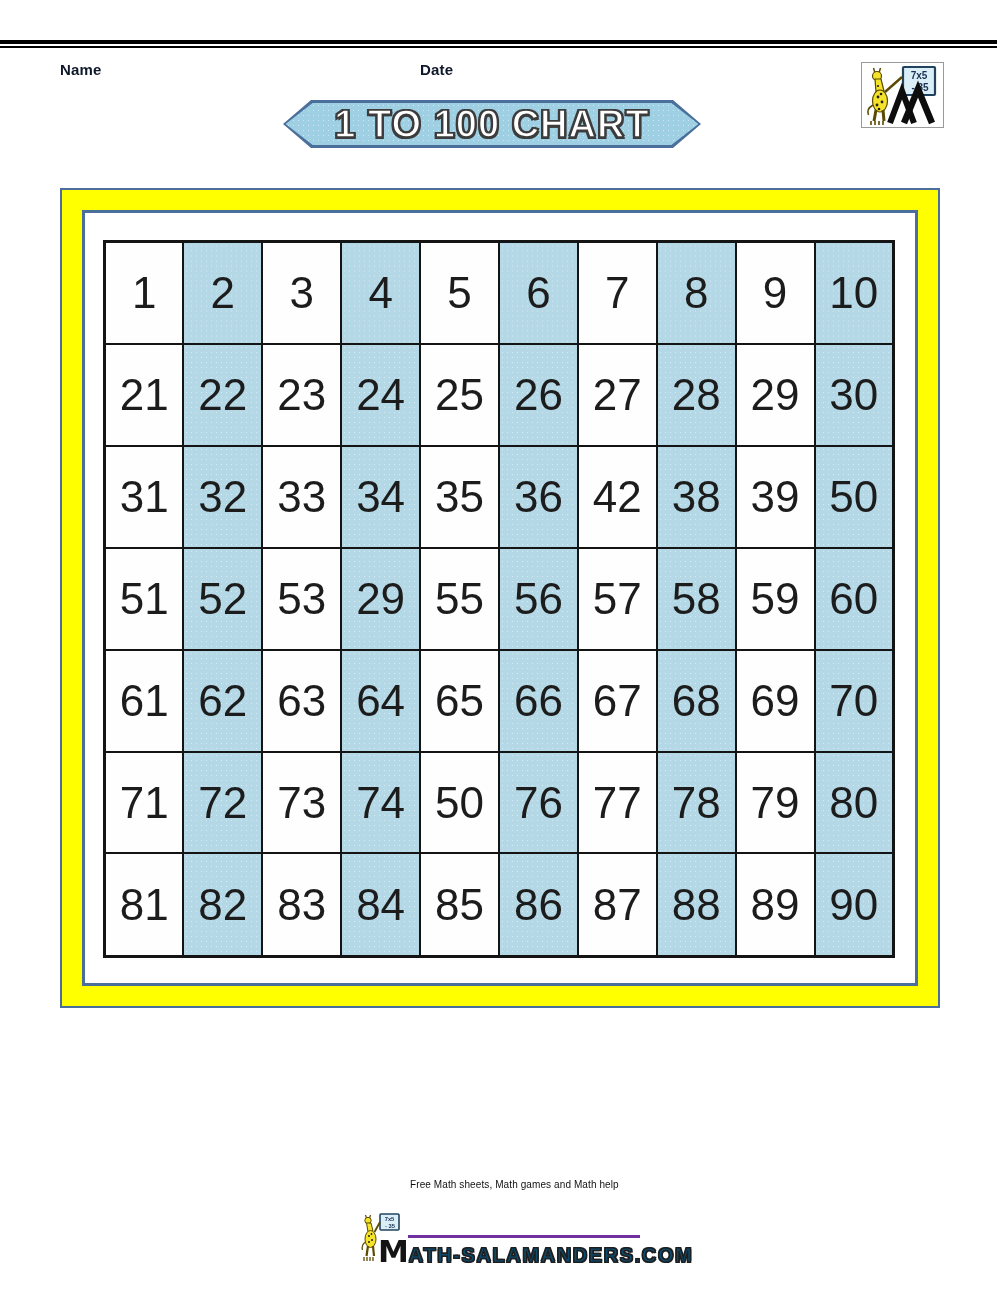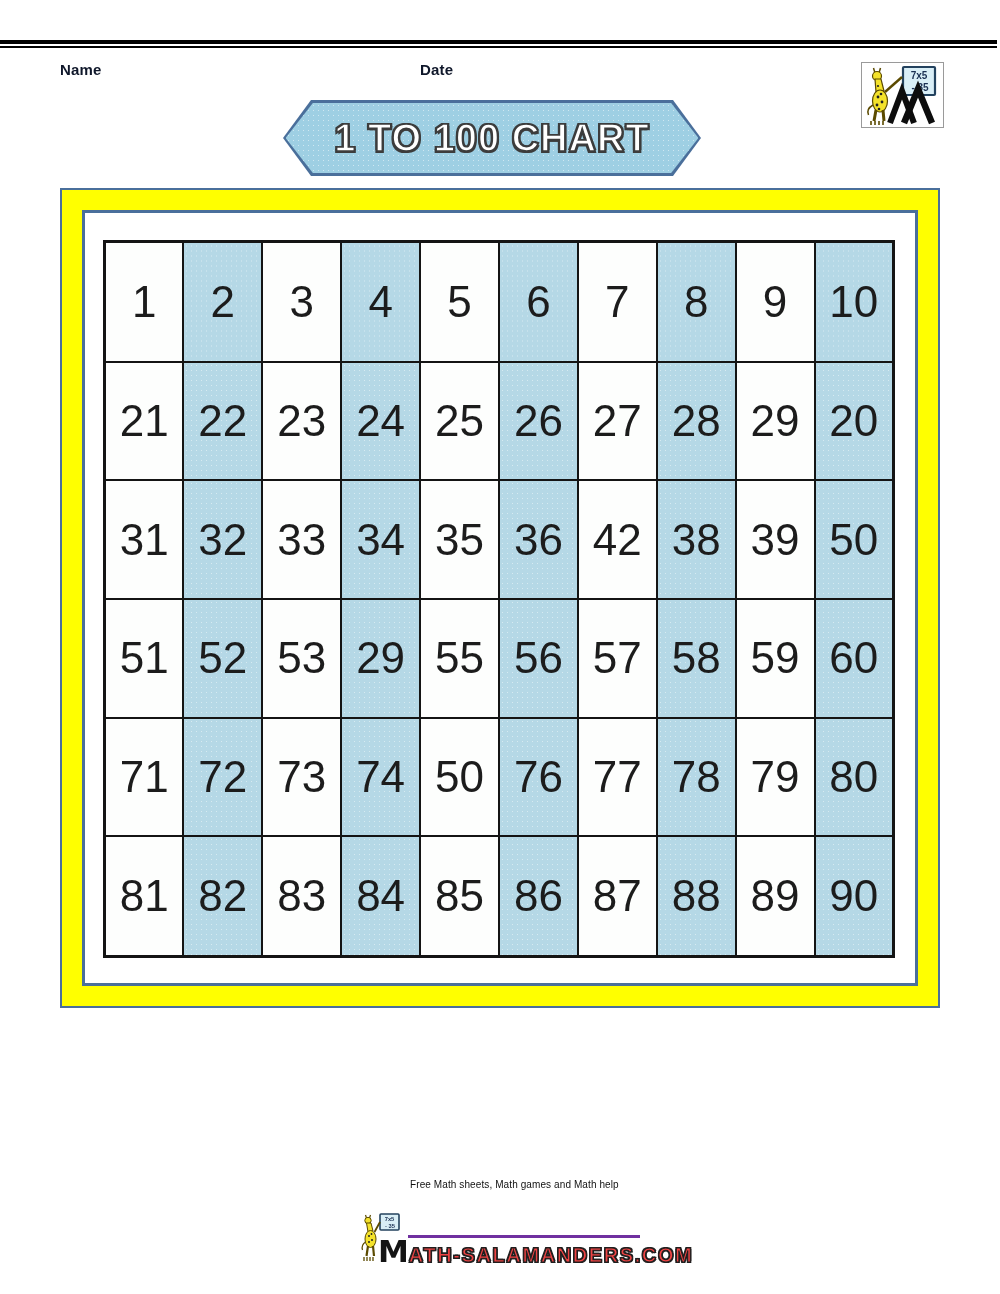--- a/index.html
+++ b/index.html
@@ -11,21 +11,21 @@
   .rule-thick{position:absolute;left:0;top:40px;width:997px;height:4px;background:#000;}
   .rule-thin{position:absolute;left:0;top:46px;width:997px;height:1.5px;background:#000;}
   
   .field-label{position:absolute;top:61px;font-size:15px;font-weight:bold;color:#0f172a;letter-spacing:.2px;}
   .field-label.name{left:60px;}
   .field-label.date{left:412px;margin-left:8px;}
   
   .corner-logo{position:absolute;left:861px;top:62px;width:83px;height:66px;background:#fff;
     border:1px solid #9a9a9a;box-sizing:border-box;display:flex;align-items:center;justify-content:center;}
   
-  .banner{position:absolute;left:283px;top:100px;width:418px;height:76px;background:var(--frame-border);
+  .banner{position:absolute;left:283px;top:100px;width:418px;height:48px;background:var(--frame-border);
     clip-path:polygon(0 50%,6.7% 0,93.3% 0,100% 50%,93.3% 100%,6.7% 100%);}
   .banner-inner{position:absolute;inset:2.6px;background:var(--banner-fill);
     background-image:radial-gradient(rgba(255,255,255,.5) .8px,rgba(0,0,0,0) .9px);background-size:5px 5px;
     clip-path:polygon(0 50%,6.7% 0,93.3% 0,100% 50%,93.3% 100%,6.7% 100%);
     display:flex;align-items:center;justify-content:center;}
   .banner-text{
     font-size:38px;font-weight:bold;letter-spacing:1px;color:#fff;
     -webkit-text-stroke:1.6px #3c3c3c;
     text-shadow:-1.5px -1.5px 0 #3c3c3c,1.5px -1.5px 0 #3c3c3c,-1.5px 1.5px 0 #3c3c3c,1.5px 1.5px 0 #3c3c3c;
   }
@@ -45,21 +45,21 @@
   .hundred-grid td.odd{background:#fdfefd;}
   .hundred-grid td.even{background:var(--even-cell);
     background-image:radial-gradient(rgba(255,255,255,.45) .8px,rgba(0,0,0,0) .9px);background-size:5px 5px;}
   
   .footer-giraffe{position:absolute;left:360px;top:1212px;}
   .footer-tagline{position:absolute;left:410px;top:1179px;font-size:10px;font-weight:normal;color:#111;
     letter-spacing:.1px;white-space:nowrap;}
   .footer-rule{position:absolute;left:408px;top:1235px;width:232px;height:2.6px;background:var(--underline);}
   .footer-wordmark{position:absolute;left:378px;top:1236px;display:flex;align-items:baseline;white-space:nowrap;}
   .wm-m{font-size:31px;font-weight:900;color:#141414;font-family:"DejaVu Sans",sans-serif;line-height:1;}
-  .wm-rest{font-size:20px;font-weight:bold;letter-spacing:1.6px;color:#ef4444;line-height:1;
+  .wm-rest{font-size:20px;font-weight:bold;letter-spacing:1.6px;color:#0c4a6e;line-height:1;
     -webkit-text-stroke:1.1px #1f1f1f;
     text-shadow:-1px -1px 0 #1f1f1f,1px -1px 0 #1f1f1f,-1px 1px 0 #1f1f1f,1px 1px 0 #1f1f1f;}
   svg text{font-family:"Liberation Sans",sans-serif;font-weight:bold;fill:#1a2f52;}
 </style>
 </head>
 <body>
 
 <div class="page">
 
   <div class="rule-thick"></div>
@@ -122,21 +122,21 @@
         <tr>
           <td class="odd">21</td>
           <td class="even">22</td>
           <td class="odd">23</td>
           <td class="even">24</td>
           <td class="odd">25</td>
           <td class="even">26</td>
           <td class="odd">27</td>
           <td class="even">28</td>
           <td class="odd">29</td>
-          <td class="even">20</td>
+          <td class="even">30</td>
         </tr>
         <tr>
           <td class="odd">31</td>
           <td class="even">32</td>
           <td class="odd">33</td>
           <td class="even">34</td>
           <td class="odd">35</td>
           <td class="even">36</td>
           <td class="odd">42</td>
           <td class="even">38</td>
@@ -147,20 +147,32 @@
           <td class="odd">51</td>
           <td class="even">52</td>
           <td class="odd">53</td>
           <td class="even">29</td>
           <td class="odd">55</td>
           <td class="even">56</td>
           <td class="odd">57</td>
           <td class="even">58</td>
           <td class="odd">59</td>
           <td class="even">60</td>
+        </tr>
+        <tr>
+          <td class="odd">61</td>
+          <td class="even">62</td>
+          <td class="odd">63</td>
+          <td class="even">64</td>
+          <td class="odd">65</td>
+          <td class="even">66</td>
+          <td class="odd">67</td>
+          <td class="even">68</td>
+          <td class="odd">69</td>
+          <td class="even">70</td>
         </tr>
         <tr>
           <td class="odd">71</td>
           <td class="even">72</td>
           <td class="odd">73</td>
           <td class="even">74</td>
           <td class="odd">50</td>
           <td class="even">76</td>
           <td class="odd">77</td>
           <td class="even">78</td>

